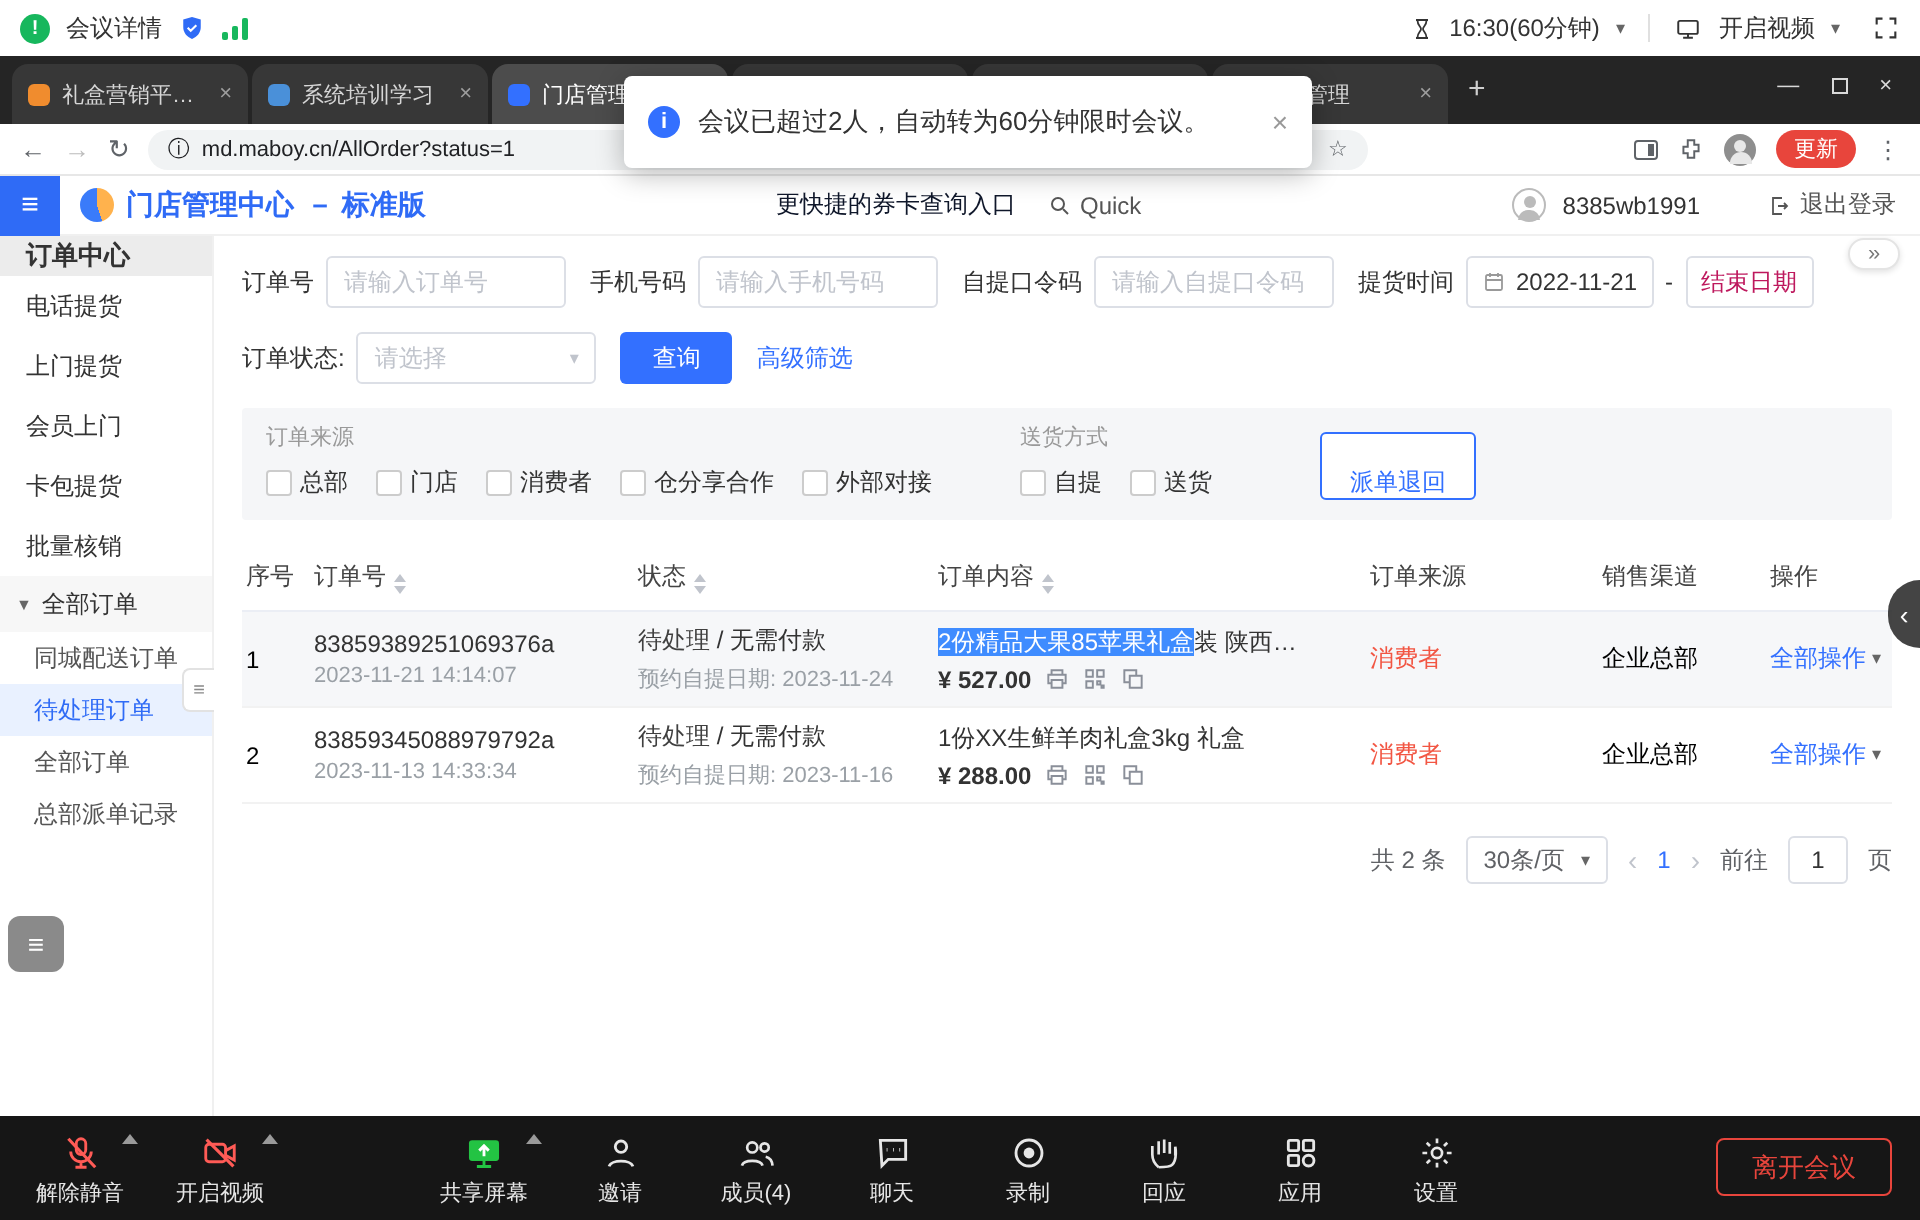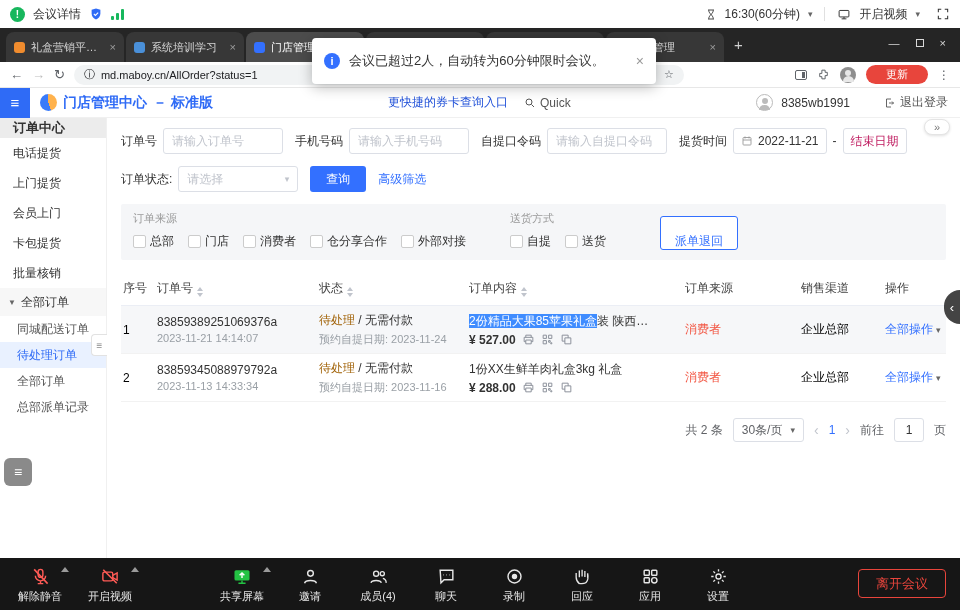--- a/index.html
+++ b/index.html
@@ -35,31 +35,31 @@
   .nav-ico{color:#5f6368;font-size:13px;line-height:1}
   .nav-ico.dis{color:#bdbdbd}
   .omnibox{flex:1;max-width:610px;height:20px;background:#f1f3f4;border-radius:10px;display:flex;align-items:center;gap:6px;padding:0 10px;font-size:11px;color:#202124}
   .omnibox .star{margin-left:auto;color:#5f6368}
   .addr-right{display:flex;align-items:center;gap:10px;margin-left:auto}
   .sq-ico{width:12px;height:10px;border:1.4px solid #5f6368;border-radius:2px;position:relative}
   .sq-ico i{position:absolute;right:1px;top:1px;bottom:1px;width:3px;background:#5f6368}
   .avatar-sm{width:16px;height:16px;border-radius:50%;background:#8e8e8e;position:relative}
   .avatar-sm::before{content:"";position:absolute;left:5px;top:3px;width:6px;height:6px;border-radius:50%;background:#e8e8e8}
   .avatar-sm::after{content:"";position:absolute;left:2.5px;top:9px;width:11px;height:6px;border-radius:6px 6px 0 0;background:#e8e8e8}
-  .update-pill{background:#e8453c;color:#fff;font-size:11px;padding:2px 20px;border-radius:10px;border:none}
+  .update-pill{background:#e8453c;color:#fff;font-size:11px;padding:2px 9px;border-radius:10px;border:none}
   .kebab{color:#5f6368;font-size:12px}
 
   
   .page{position:absolute;top:60px;left:0;right:0;bottom:0;background:#fff;overflow:hidden}
   .page-head{height:30px;display:flex;align-items:center;border-bottom:1px solid #f0f0f0;position:relative;background:#fff}
   .burger{width:30px;height:30px;background:#2f6bf6;color:#fff;display:flex;align-items:center;justify-content:center;font-size:15px;flex:none}
   .brand{display:flex;align-items:center;gap:6px;margin-left:10px;color:#2f6bf6;font-weight:bold;font-size:14px}
   .brand-logo{width:17px;height:17px;border-radius:50%;background:conic-gradient(#ffb24d 0 45%,#3a7bfa 45% 100%);flex:none}
   .quick-area{position:absolute;left:388px;display:flex;align-items:center;gap:16px;font-size:12px}
-  .quick-entry{color:#1d4ed8}
+  .quick-entry{color:#0f172a}
   .quick{display:flex;align-items:center;gap:4px;color:#555}
   .user-area{margin-left:auto;display:flex;align-items:center;gap:8px;font-size:12px;color:#333;padding-right:12px}
   .user-avatar{width:17px;height:17px;border-radius:50%;border:1px solid #bbb;position:relative}
   .user-avatar::before{content:"";position:absolute;left:4.5px;top:2.5px;width:6px;height:6px;border-radius:50%;background:#bbb}
   .user-avatar::after{content:"";position:absolute;left:2px;top:9.5px;width:11px;height:5px;border-radius:5px 5px 0 0;background:#bbb}
   .logout{display:flex;align-items:center;gap:4px;margin-left:26px;color:#555}
 
   .sidebar{position:absolute;top:30px;left:0;width:107px;bottom:0;background:#fff;border-right:1px solid #f0f0f0;font-size:12px;color:#333}
   .sb-header{height:20px;background:#ececec;display:flex;align-items:center;padding-left:13px;font-weight:bold;font-size:13px}
   .sb-item{height:30px;display:flex;align-items:center;padding-left:13px}
@@ -93,21 +93,21 @@
   .trow.shaded{background:#f6f7f9}
   .c1{width:36px;flex:none;padding-left:2px}
   .c2{width:162px;flex:none}
   .c3{width:150px;flex:none}
   .c4{width:216px;flex:none;overflow:hidden}
   .c5{width:116px;flex:none}
   .c6{width:84px;flex:none}
   .c7{flex:1}
   .l1{color:#333;white-space:nowrap;overflow:hidden;text-overflow:ellipsis}
   .l2{color:#9aa0a6;font-size:11px;margin-top:3px;white-space:nowrap}
-  .st{color:#a16207}
+  .st{color:#404040}
   .hl{background:#3f8cff;color:#fff}
   .hl:empty{display:none}
   .price{display:flex;align-items:center;gap:6px;margin-top:3px;font-weight:bold;color:#333}
   .mico{width:13px;height:13px;color:#8a8f99}
   .src{color:#f25643}
   .act{color:#3370ff;display:flex;align-items:center;gap:3px}
   .sort{display:inline-flex;flex-direction:column;gap:2px;margin-left:4px;vertical-align:1px}
   .sort i{width:0;height:0;border-left:3.5px solid transparent;border-right:3.5px solid transparent}
   .sort .up{border-bottom:4px solid #c0c4cc}
   .sort .dn{border-top:4px solid #c0c4cc}

